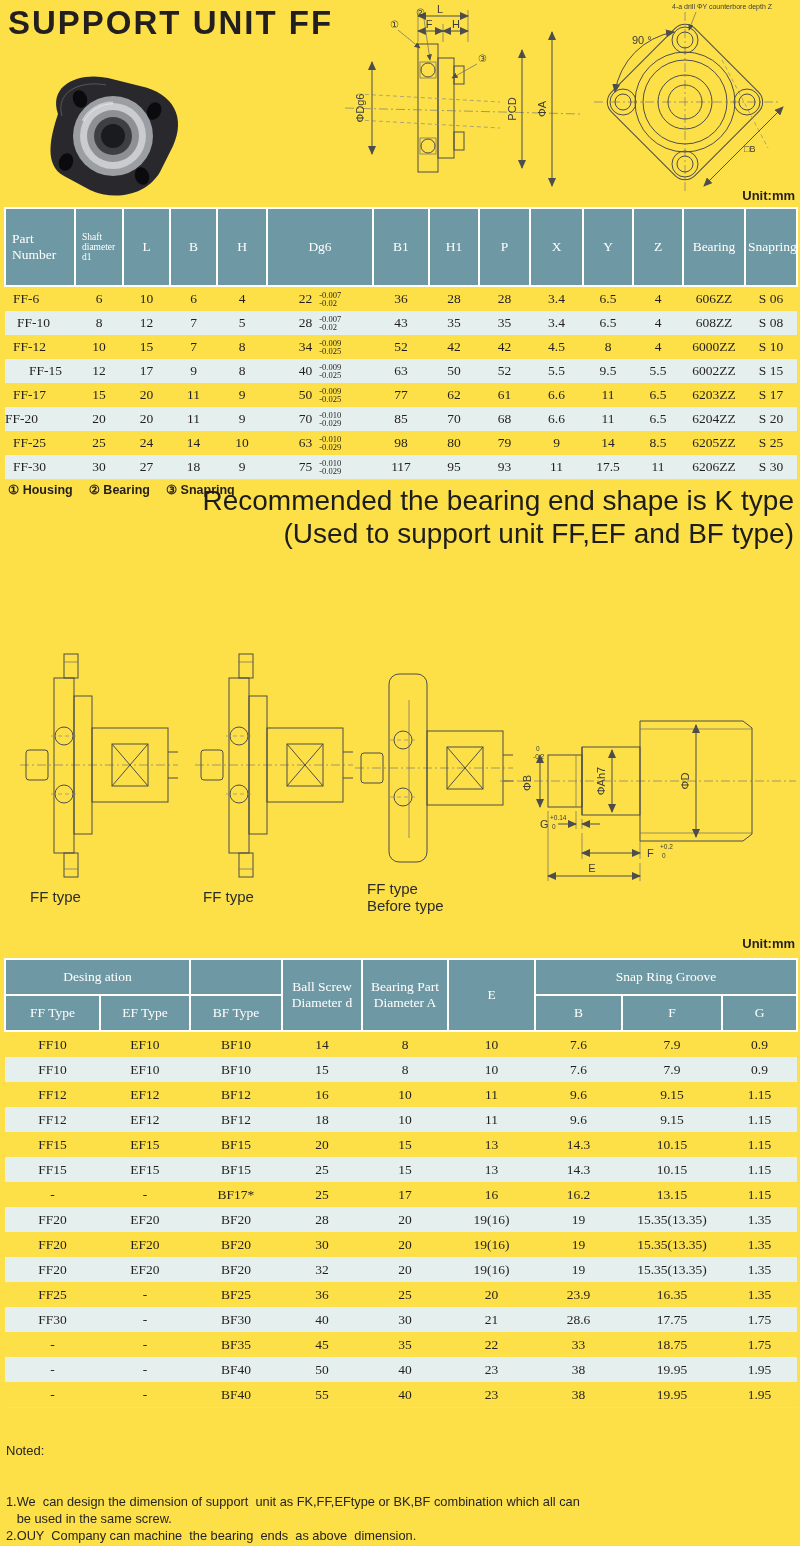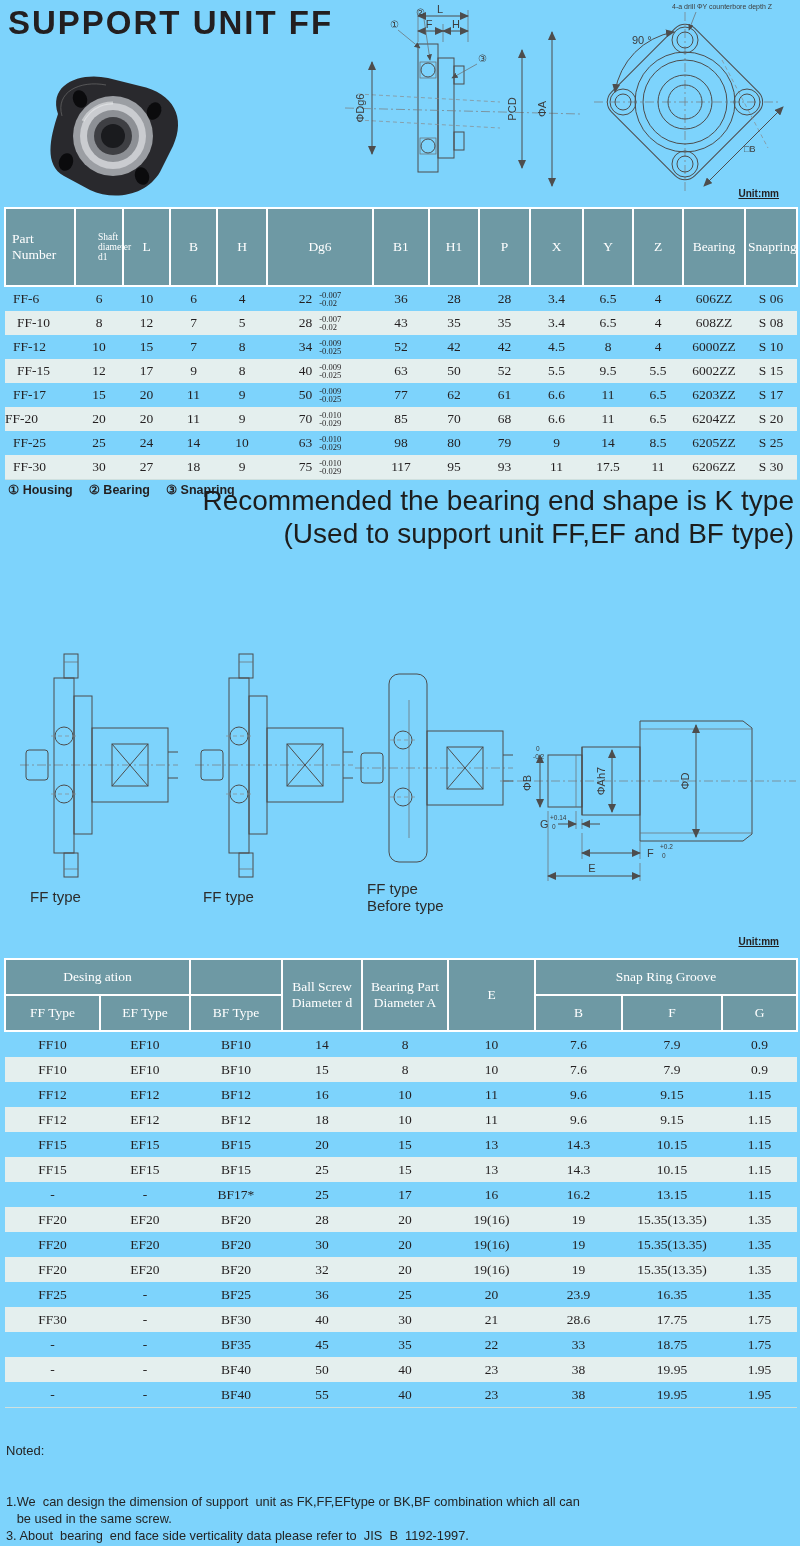--- a/index.html
+++ b/index.html
@@ -1,42 +1,42 @@
 <!DOCTYPE html>
 <html><head>
 <meta charset="utf-8">
 <style>
   html,body{margin:0;padding:0;background:#fff;}
-  .page{position:relative;width:800px;height:1546px;background:#7dd3fc;overflow:hidden;
+  .page{position:relative;width:800px;height:1546px;background:#fde047;overflow:hidden;
         font-family:"Liberation Sans",sans-serif;color:#231f20;}
   
   .title{position:absolute;left:8px;top:4px;font-size:33px;font-weight:bold;letter-spacing:2px;}
   .subtitle{position:absolute;left:8px;top:44px;font-size:21px;}
-  .unit-label{position:absolute;right:21px;font-size:10px;font-weight:bold;text-decoration:underline;}
+  .unit-label{position:absolute;right:5px;font-size:13px;font-weight:bold;}
   #unit1{top:188px;} #unit2{top:936px;}
   
   svg{position:absolute;}
   svg text{font-family:"Liberation Sans",sans-serif;fill:#3c3c3c;}
   .ln{stroke:#4d4d4d;stroke-width:1;fill:none;}
   .lnthin{stroke:#6a6a6a;stroke-width:.7;fill:none;}
   .cl{stroke:#7a7a7a;stroke-width:.7;fill:none;stroke-dasharray:9 3 2 3;}
   .hd{stroke:#8a8a8a;stroke-width:.7;fill:none;stroke-dasharray:4 3;}
   .dimtext{font-size:11px;}
   .tiny{font-size:6.5px;}
   .drawing-label{position:absolute;font-size:15px;color:#2c2c2c;}
   
   table{border-collapse:collapse;table-layout:fixed;position:absolute;left:4px;width:792px;
         font-family:"Liberation Serif",serif;}
   #table1{top:207px;border-top:2px solid #8c8c8c;}
   #table2{top:958px;border-top:1px solid #9c9c9c;}
   th{background:#6e99a4;color:#fff;font-weight:normal;border:2px solid #fff;
      font-size:13.5px;padding:0 2px;vertical-align:middle;text-align:center;}
   #table1 th{height:76px;}
   #table2 thead tr th{height:34px;}
-  .th-small{font-size:9.5px;text-align:left;padding-left:22px;line-height:10px;}
+  .th-small{font-size:9.5px;text-align:left;padding-left:6px;line-height:10px;}
   td{text-align:center;font-size:13.5px;padding:0;vertical-align:middle;}
   #table1 td{height:24px;} #table2 td{height:25px;}
   tbody tr:nth-child(even){background:#e4efee;}
   tbody{border-bottom:1px solid #cfe0de;}
   .dgcell{display:flex;justify-content:center;align-items:center;gap:7px;height:24px;}
   .dgv{font-size:13.5px;}
   .tol{display:flex;flex-direction:column;align-items:flex-start;line-height:8.5px;}
   .tol i{font-style:normal;font-size:8.5px;}
   
   .legend{position:absolute;left:8px;top:482px;font-size:12.5px;font-weight:bold;}
@@ -243,21 +243,21 @@
           <td>52</td>
           <td>42</td>
           <td>42</td>
           <td>4.5</td>
           <td>8</td>
           <td>4</td>
           <td>6000ZZ</td>
           <td>S 10</td>
         </tr>
         <tr>
-          <td style="text-align: left; padding-left: 12px;">FF-15</td>
+          <td style="text-align: left; padding-left: 24px;">FF-15</td>
           <td>12</td>
           <td>17</td>
           <td>9</td>
           <td>8</td>
           <td>
             <div class="dgcell">
               <span class="dgv">40</span>
               <span class="tol">
                 <i>-0.009</i>
                 <i>-0.025</i>
@@ -682,16 +682,16 @@
           <td>23</td>
           <td>38</td>
           <td>19.95</td>
           <td>1.95</td>
         </tr>
       </tbody>
   </table>
 
   <div class="notes">
     <div class="nt">Noted:</div>
-    <div><div>1.We  can design the dimension of support  unit as FK,FF,EFtype or BK,BF combination which all can</div><div>   be used in the same screw.</div><div>3. About  bearing  end face side verticality data please refer to  JIS  B  1192-1997.</div></div>
+    <div><div>1.We  can design the dimension of support  unit as FK,FF,EFtype or BK,BF combination which all can</div><div>   be used in the same screw.</div><div>2.OUY  Company can machine  the bearing  ends  as above  dimension.</div><div>3. About  bearing  end face side verticality data please refer to  JIS  B  1192-1997.</div></div>
   </div>
 
 </div>
 
 </body></html>

